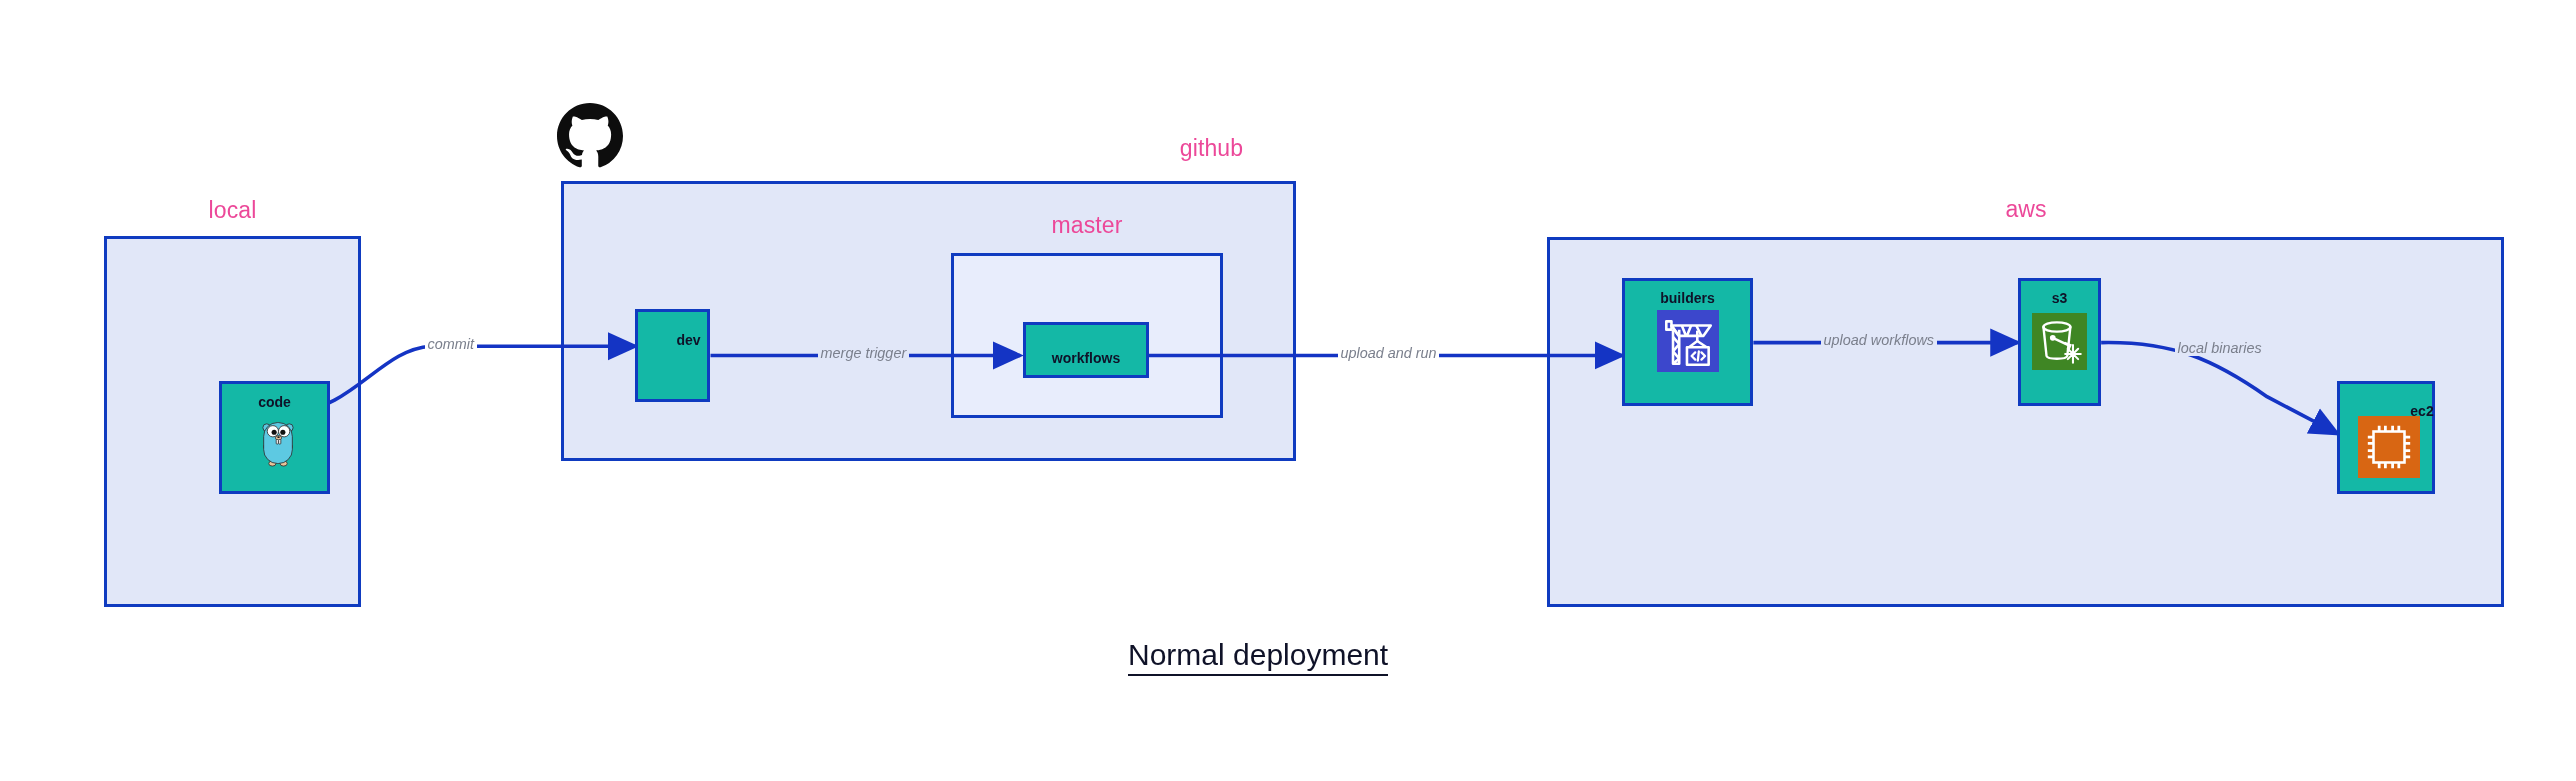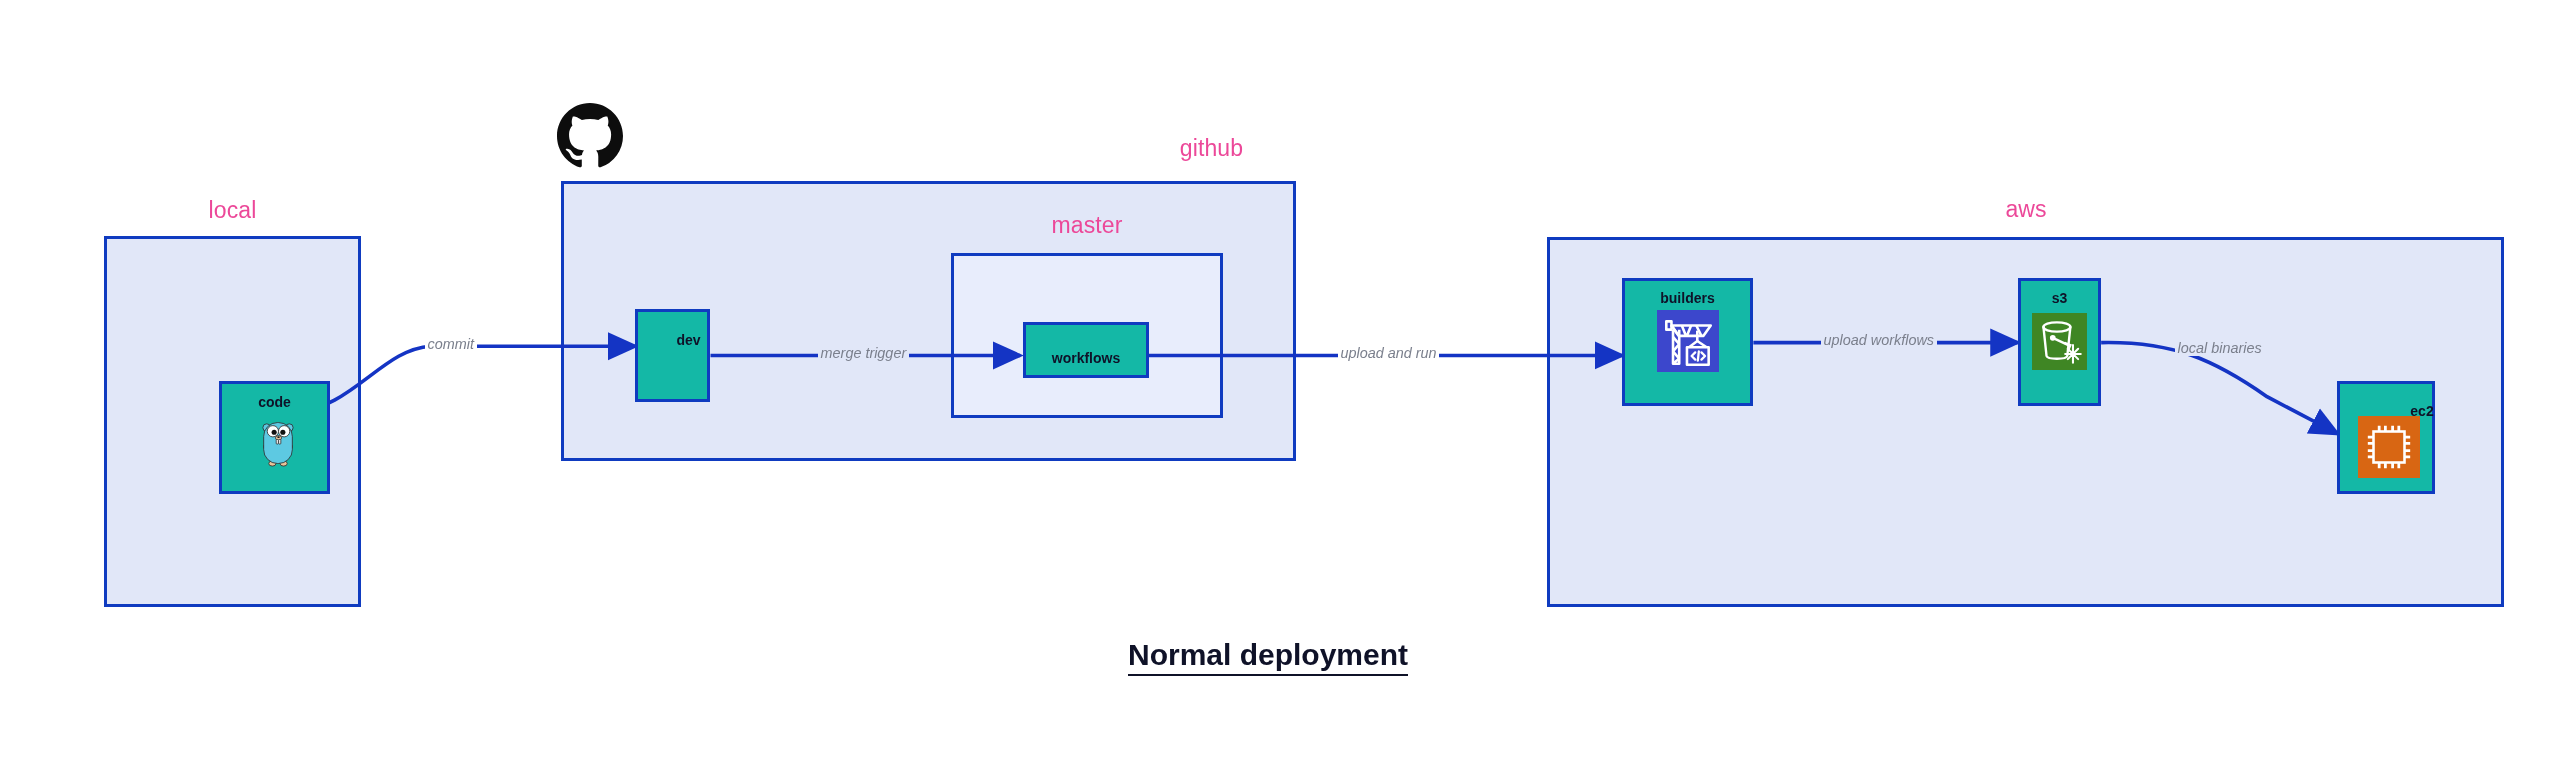--- a/index.html
+++ b/index.html
@@ -11,21 +11,21 @@
   .grp.master{background:#e8edfc;border-width:3.1px;}
   .leaf{position:absolute;box-sizing:border-box;background:#14b8a6;border:3.1px solid #0f3bc0;}
   .grp-label{position:absolute;color:#ec4899;font-size:23px;font-weight:400;
              white-space:nowrap;text-align:center;letter-spacing:0.1px;}
   .leaf-label{position:absolute;color:#0f1228;font-size:14px;font-weight:bold;
               white-space:nowrap;text-align:center;width:100%;left:0;}
   .edge-label{position:absolute;color:#7a7f8c;font-size:14.4px;font-style:italic;
               white-space:nowrap;background:#ffffff;padding:0 2.6px;}
   .edge-label.onblue{background:#e1e7f8;}
   .icon{position:absolute;}
-  .title{position:absolute;color:#0f1228;font-size:30px;font-weight:700;
+  .title{position:absolute;color:#0f1228;font-size:30px;font-weight:400;
          white-space:nowrap;border-bottom:2.6px solid #0f1228;padding-bottom:2.1px;}
 </style>
 </head>
 <body>
 
 <div id="stage">
 
   <div class="grp" style="left:104px;top:236px;width:257px;height:371px;"></div>
   <div class="grp-label" style="left:104px;top:197px;width:257px;">local</div>
 

